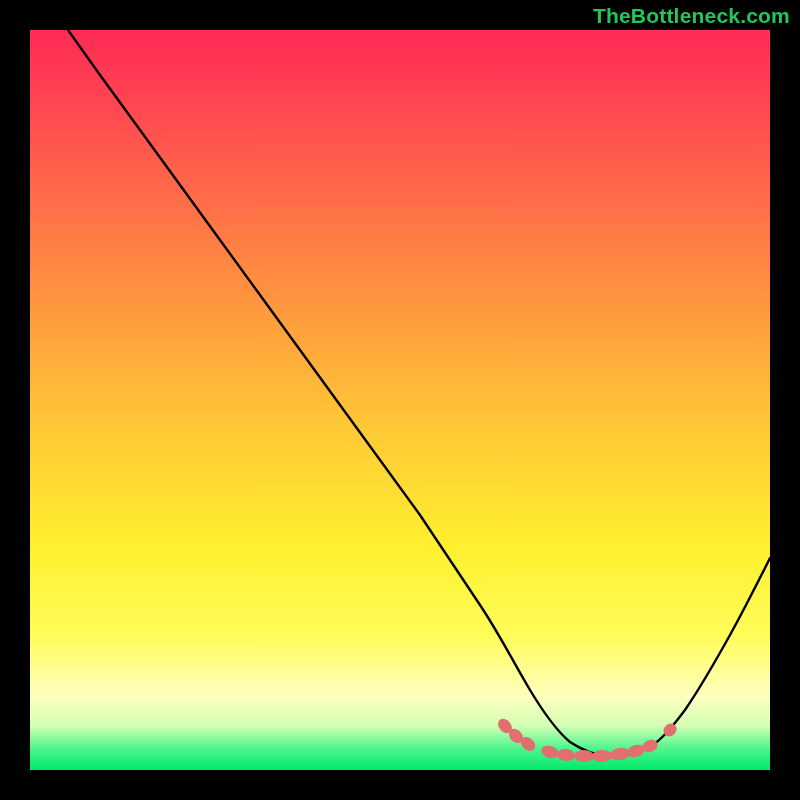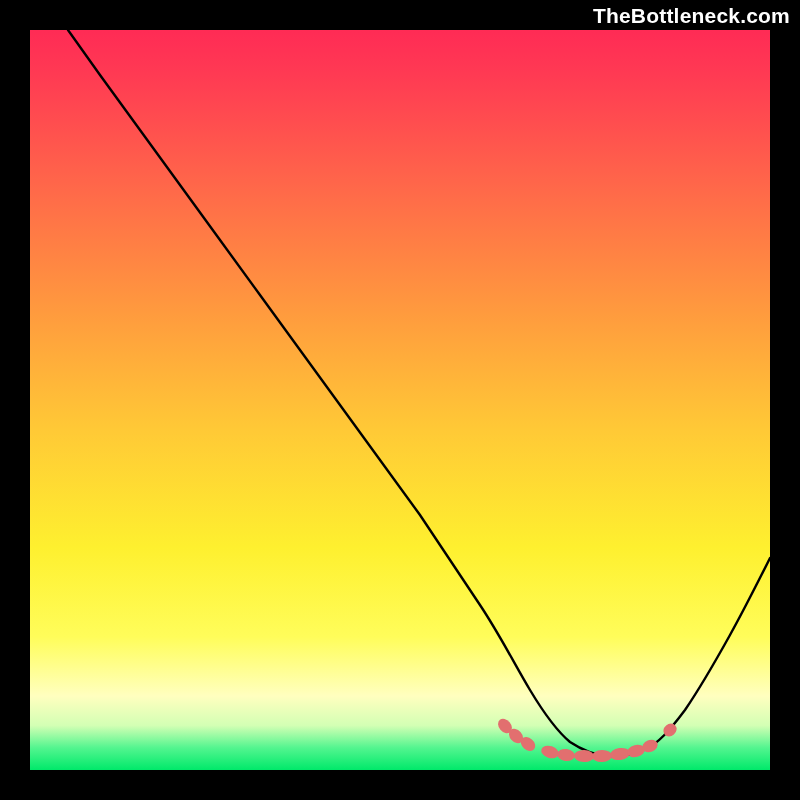--- a/index.html
+++ b/index.html
@@ -44,21 +44,21 @@
     position: absolute;
     left: 0;
     top: 0;
     width: 740px;
     height: 740px;
   }
   .watermark {
     position: absolute;
     top: 4px;
     right: 10px;
-    color: #ffffff;
+    color: #22c55e;
     font-size: 21px;
     font-weight: 600;
     letter-spacing: 0.2px;
     z-index: 10;
   }
 </style>
 </head>
 <body>
 
 <div class="watermark">TheBottleneck.com</div>

